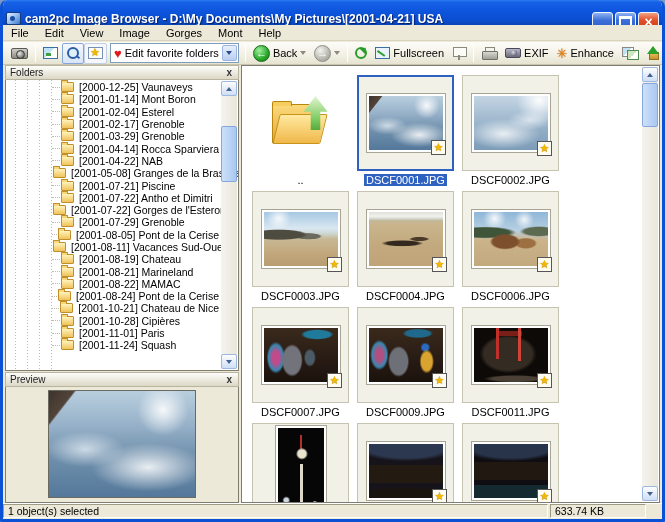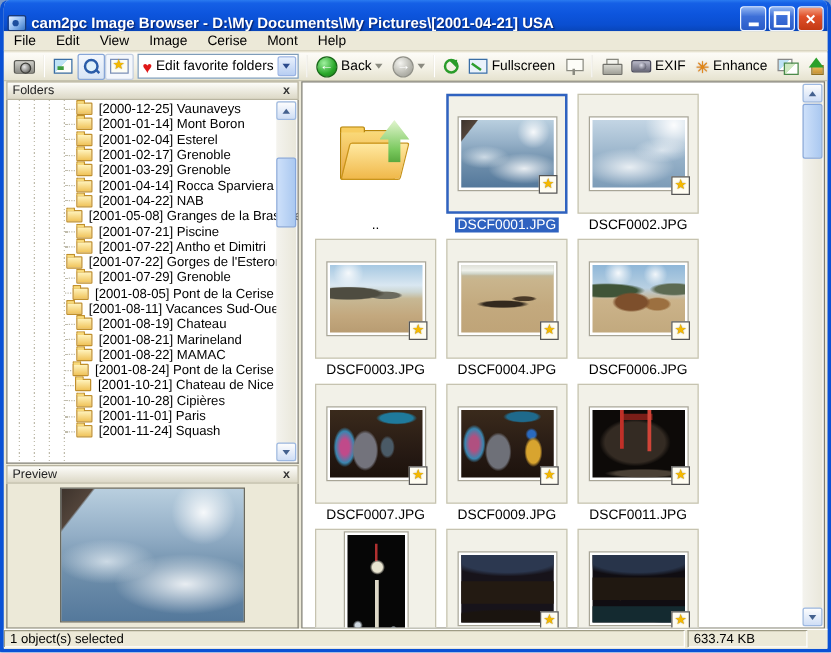--- a/index.html
+++ b/index.html
@@ -5,21 +5,21 @@
   * { margin:0; padding:0; box-sizing:border-box; }
   body { background:#7a99c8; font-family:"Liberation Sans", sans-serif; }
 
   .window { position:relative; width:665px; height:522px; background:#ece9d8;
     border-left:3px solid #0a51d5; border-right:3px solid #0a51d5; border-bottom:3px solid #0a51d5;
     border-radius:7px 7px 2px 2px; overflow:hidden; }
 
   
   .titlebar { position:absolute; left:-3px; top:0; width:665px; height:25px;
     background:linear-gradient(180deg,#2a7bf0 0%,#1560e6 10%,#0d55dd 45%,#0a4ed0 80%,#0845b8 100%);
-    display:flex; align-items:flex-end; padding:0 6px; border-radius:6px 6px 0 0; }
+    display:flex; align-items:flex-start; padding:12px 6px; border-radius:6px 6px 0 0; }
   .app-icon { width:15px; height:13px; margin-right:4px; border-radius:2px;
     background:linear-gradient(135deg,#e8f2ff 0%,#9dc4f5 45%,#3a78c8 100%); border:1px solid #1a3a78; position:relative; }
   .app-icon::after { content:""; position:absolute; left:3px; top:3px; width:5px; height:5px;
     border-radius:50%; background:#1d4e9e; }
   .title-text { color:#fff; font-weight:bold; font-size:12px; text-shadow:1px 1px 1px rgba(0,0,40,.6);
     white-space:nowrap; overflow:hidden; flex:1; }
   .win-buttons { display:flex; gap:2px; }
   .win-btn { width:21px; height:20px; border-radius:3px; border:1px solid #eef4ff;
     background:linear-gradient(180deg,#8fb4f2 0%,#3d6fd8 40%,#2a5cc8 100%);
     color:#fff; font-size:12px; font-weight:bold; display:flex; align-items:center; justify-content:center; }
@@ -255,21 +255,21 @@
       <span class="win-btn max"></span>
       <span class="win-btn close">×</span>
     </span>
   </div>
 
   <div class="menubar">
       <span class="menu-item">File</span>
       <span class="menu-item">Edit</span>
       <span class="menu-item">View</span>
       <span class="menu-item">Image</span>
-      <span class="menu-item">Cerise</span>
+      <span class="menu-item">Gorges</span>
       <span class="menu-item">Mont</span>
       <span class="menu-item">Help</span>
     </div>
 
   <div class="toolbar">
     <span class="tb-btn">
         <span class="ic-camera"></span>
       </span>
     <span class="tb-sep"></span>
     <span class="tb-btn">

